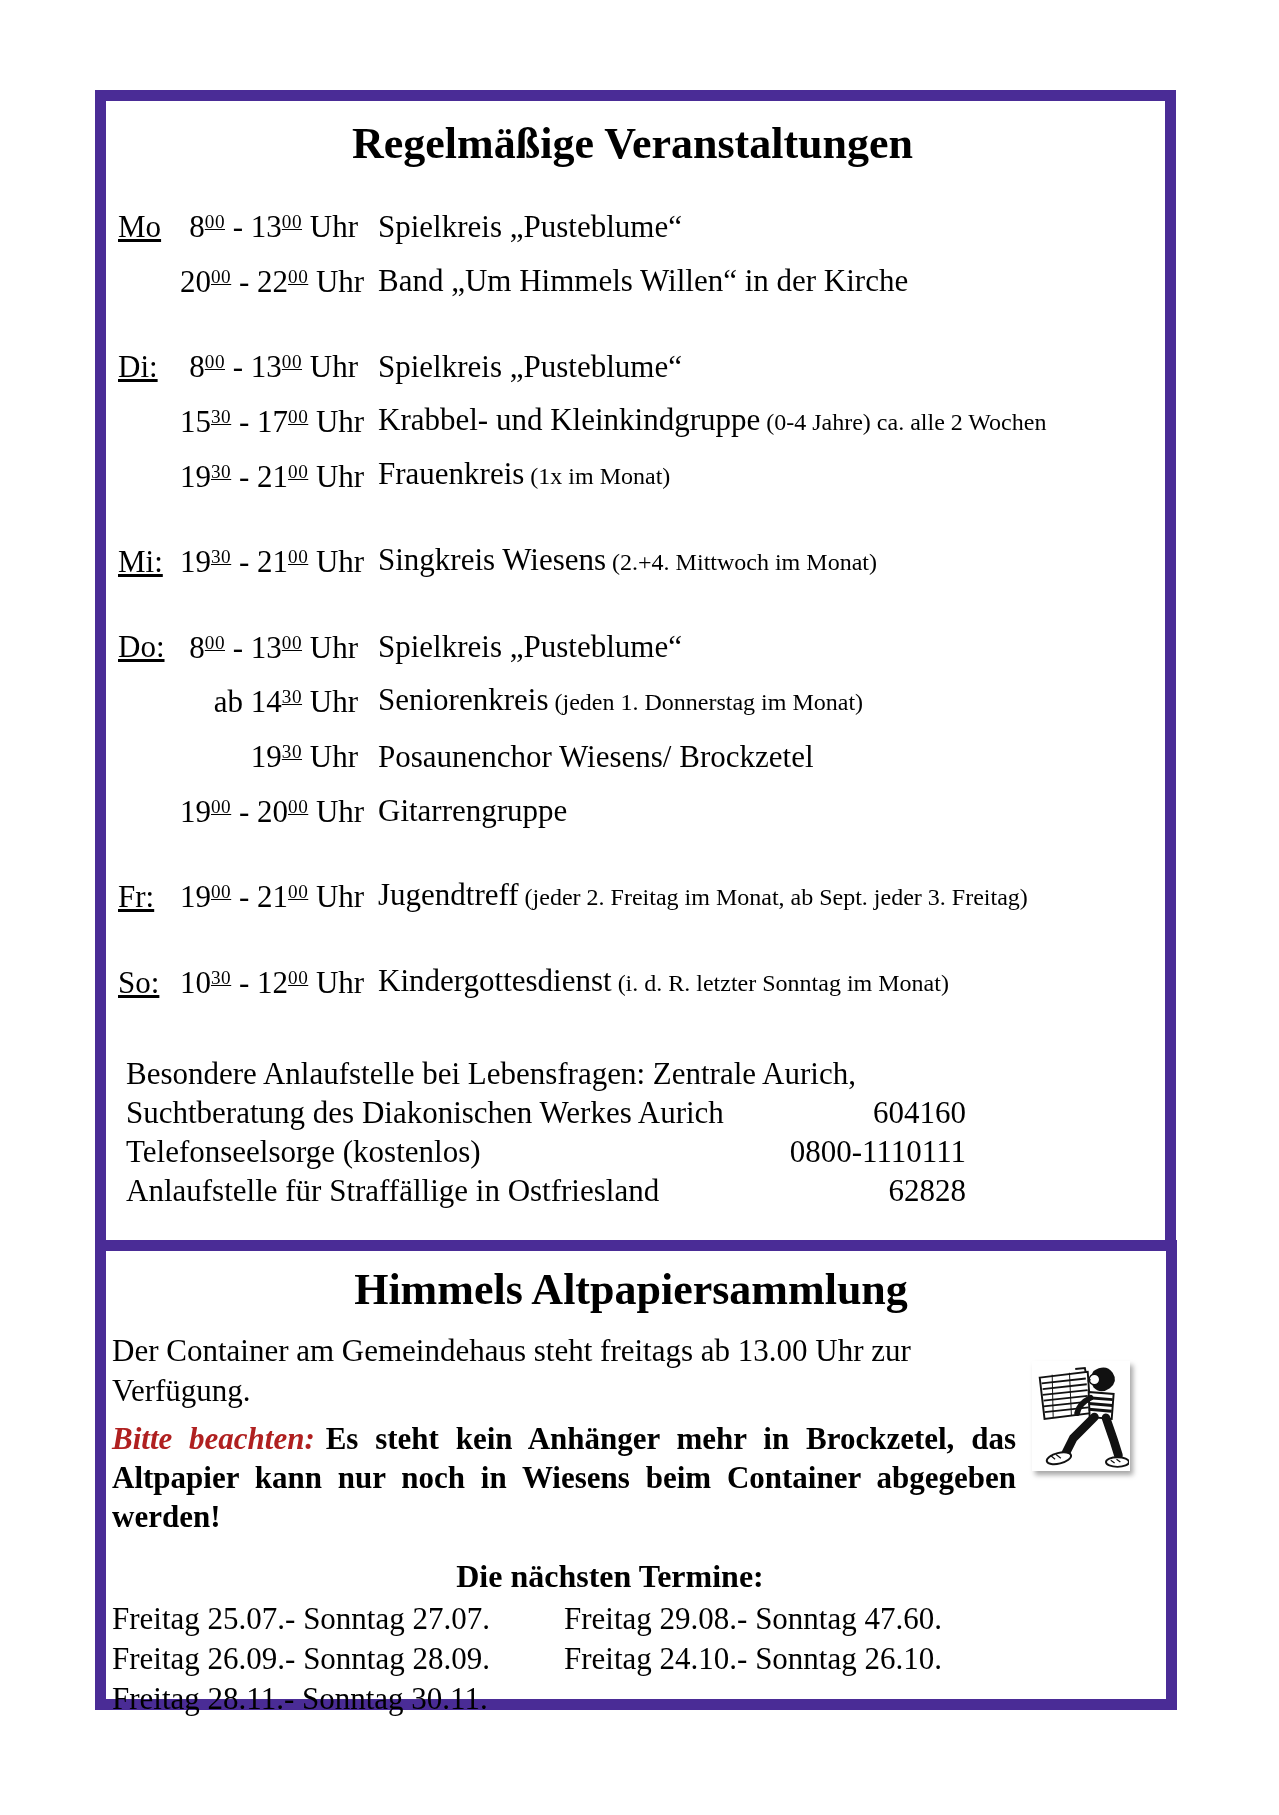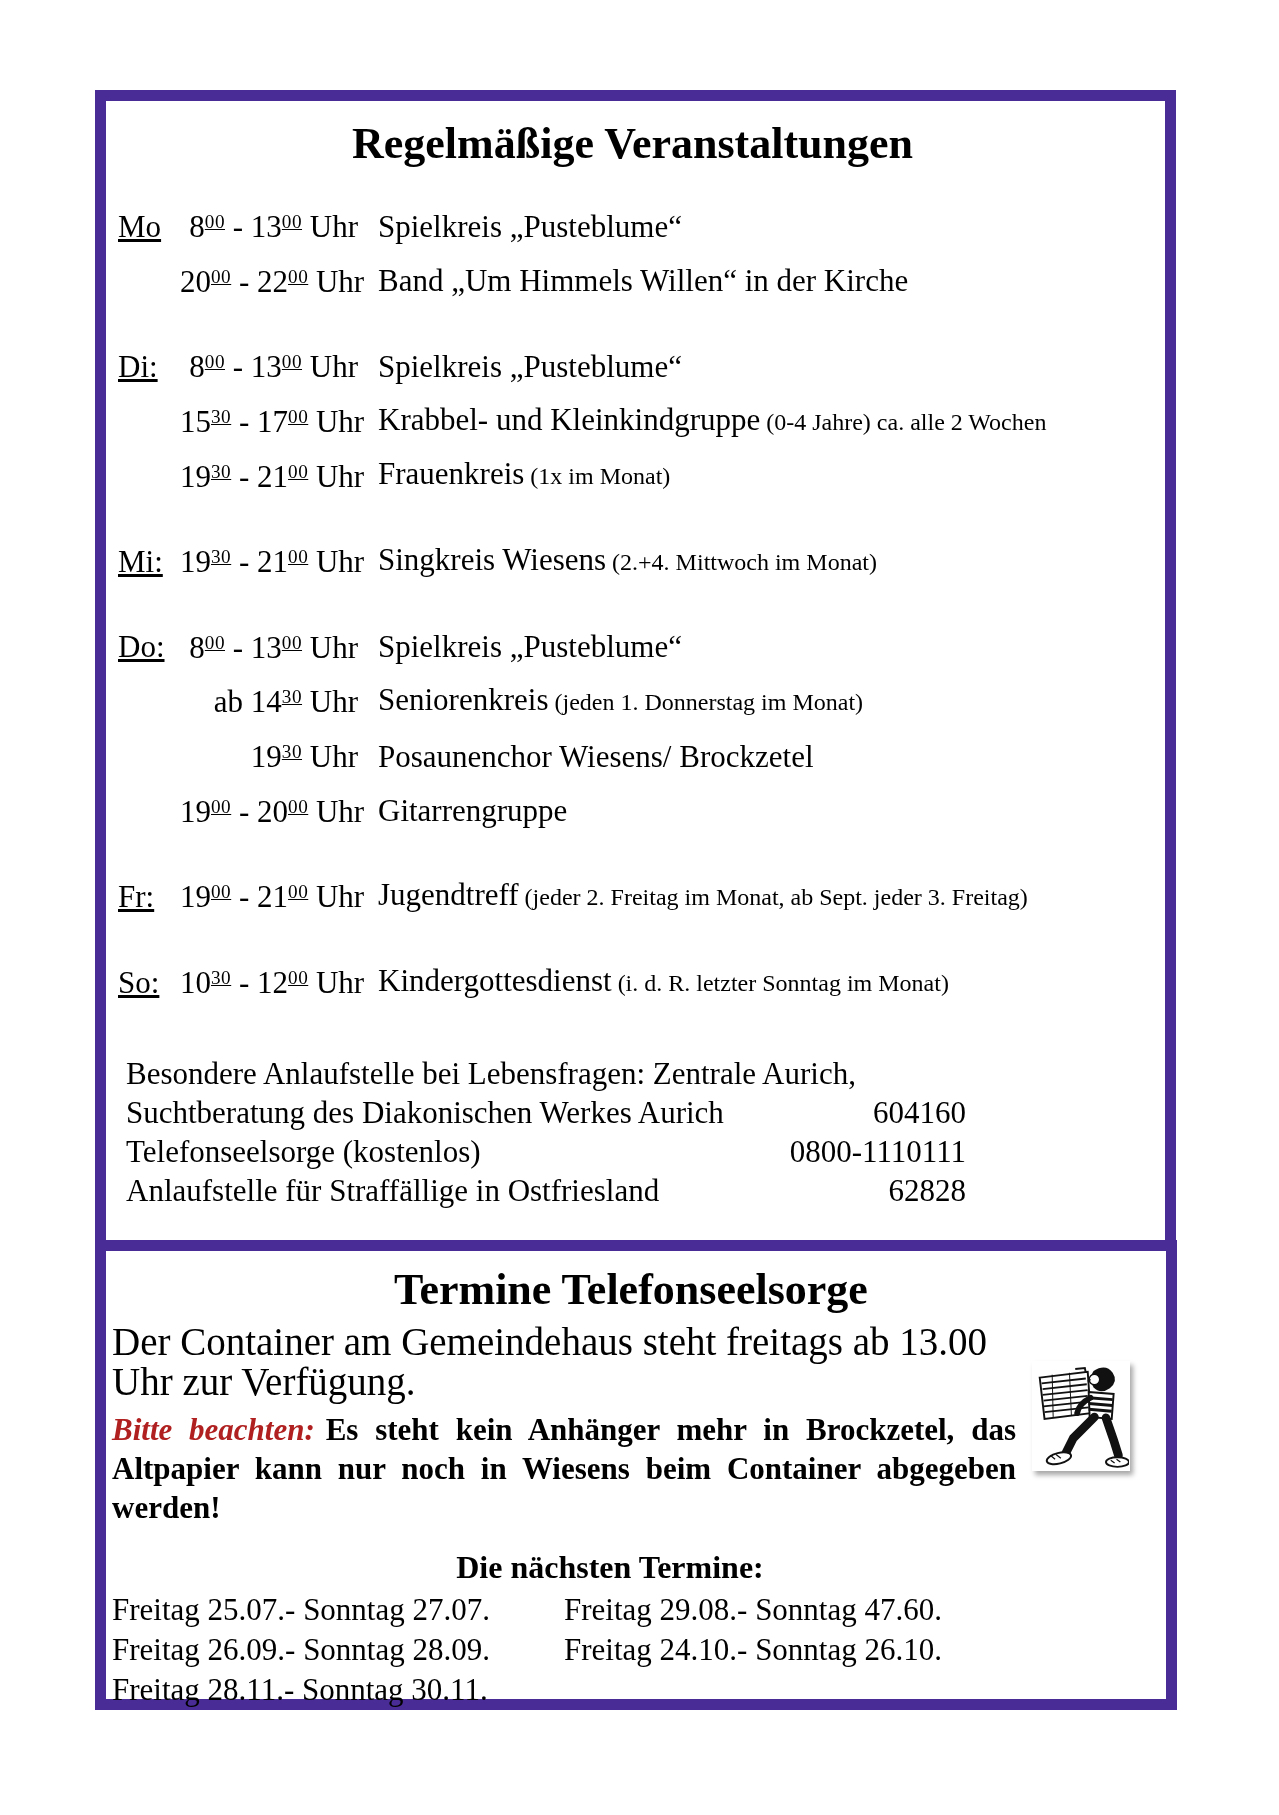--- a/index.html
+++ b/index.html
@@ -52,22 +52,22 @@
   .event-note { font-size:24px; }
 
   
   #contacts { margin-top:46px; margin-left:8px; width:840px; font-size:31px; }
   .contact-line { display:flex; justify-content:space-between; line-height:39px; }
   .contact-phone { text-align:right; }
 
   
   .paper-text { width:906px; }
   #paper-intro {
-    font-size:39px; line-height:40px;
-    margin:5px 0 2px 2px;
+    font-size:31px; line-height:40px;
+    margin:14px 0 2px 2px;
   }
   #paper-notice {
     font-size:31px; line-height:39px;
     font-weight:bold;
     text-align:justify;
     margin:8px 0 0 2px;
   }
   .notice-label { color:#b02020; margin-right:0.35em;font-style:italic; }
   .dates-heading {
     text-align:center;
@@ -187,21 +187,21 @@
         <div class="contact-phone">0800-1110111</div>
       </div>
       <div class="contact-line">
         <div class="contact-label">Anlaufstelle für Straffällige in Ostfriesland</div>
         <div class="contact-phone">62828</div>
       </div>
     </div>
 </div>
 
 <div class="box" id="paper-box">
-  <div class="box-title">Termine Telefonseelsorge</div>
+  <div class="box-title">Himmels Altpapiersammlung</div>
 
   <div class="clipart">
     <svg viewBox="0 0 100 110" xmlns="http://www.w3.org/2000/svg">
 
       <g stroke="#111" fill="none" stroke-width="2">
         <path d="M7 15 L57 9 L60 52 L12 58 Z" fill="#fff"></path>
         <path d="M9 21 L55 16"></path>
           <path d="M10 27 L56 22"></path>
           <path d="M10 33 L57 28"></path>
         <path d="M11 39 L57 34"></path>

